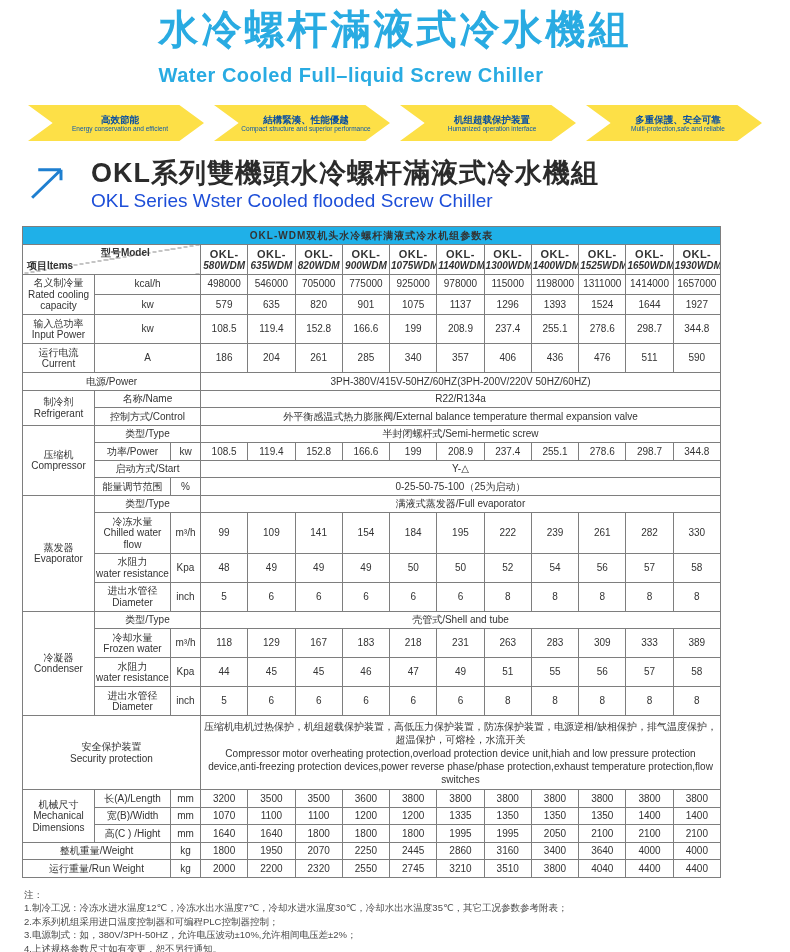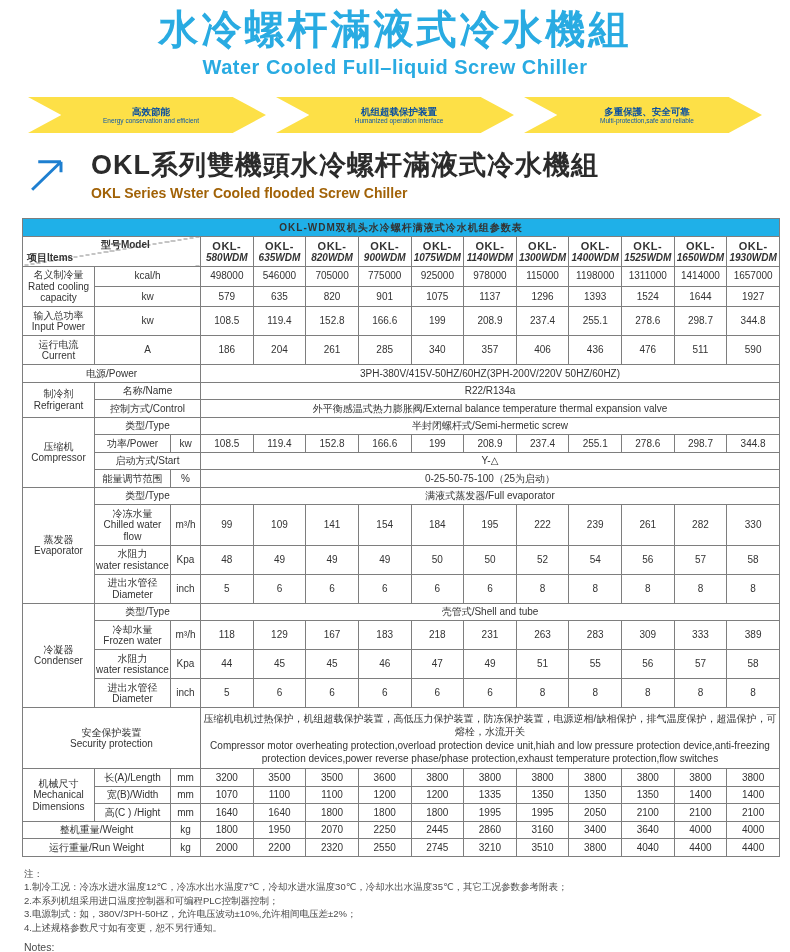--- a/index.html
+++ b/index.html
@@ -4,44 +4,44 @@
 <style>
   * { margin:0; padding:0; box-sizing:border-box; }
   html,body { background:#ffffff; }
   body {
     width:790px; height:952px; margin:0 auto; overflow:hidden;
     font-family:"Liberation Sans","DejaVu Sans",sans-serif; color:#333;
   }
   .page { width:790px; height:952px; position:relative; }
 
   
-  .hdr { width:fit-content; margin:6px auto 0 auto; text-align:center; }
+  .hdr { width:fit-content; margin:6px auto 0 auto; text-align:left; }
   .hdr-zh { font-size:40px; font-weight:bold; color:#29abe2; letter-spacing:3px; line-height:46px; }
-  .hdr-en { font-size:20px; font-weight:bold; color:#29abe2; margin-top:4px; letter-spacing:.5px; }
+  .hdr-en { font-size:20px; font-weight:bold; color:#29abe2; margin-top:12px; letter-spacing:.5px; }
 
   
   .badges { display:flex; gap:10px; margin:18px 28px 0 28px; }
   .badge {
     flex:1; height:36px; background:#fde047; color:#0a4fa0;
     clip-path:polygon(0 0, 86% 0, 100% 50%, 86% 100%, 0 100%, 14% 50%);
     display:flex; flex-direction:column; justify-content:center; align-items:center;
     padding:2px 8px 2px 16px; text-align:center;
   }
   .badge-zh { font-size:9.5px; font-weight:bold; line-height:11px; white-space:nowrap; }
   .badge-en { font-size:6.5px; line-height:7.5px; color:#0d58ab; }
 
   
   .section-head { display:flex; align-items:flex-start; margin:16px 0 0 26px;gap:19px; }
   .sec-arrow { width:42px; height:46px; margin-right:4px; margin-top:2px; flex:0 0 auto; }
   .sec-zh { font-size:27px; font-weight:bold; color:#2b2b2b; line-height:32px; letter-spacing:1px; }
-  .sec-en { font-size:14px; color:#a16207; line-height:24px;font-weight:bold; }
+  .sec-en { font-size:19px; color:#1d4ed8; line-height:24px; }
 
   
   table.spec {
-    width:758px; margin:13px 22px 0 22px; border-collapse:collapse; table-layout:fixed;
+    width:699px; margin:13px 22px 0 22px; border-collapse:collapse; table-layout:fixed;
     border:1px solid #6e6e6e;
   }
   table.spec th, table.spec td {
     border:1px solid #7e7e7e; text-align:center; vertical-align:middle;
     font-size:10px; line-height:11.5px; color:#333; padding:2.5px 1px;
     overflow:hidden;
   }
   .banner-th {
     background:#1fb0e8; color:#ffffff; font-size:16px; font-weight:bold;
     letter-spacing:1px; padding:4px 0; line-height:18px;
@@ -71,20 +71,24 @@
 
   <div class="hdr">
     <div class="hdr-zh">水冷螺杆滿液式冷水機組</div>
     <div class="hdr-en">Water Cooled Full–liquid Screw Chiller</div>
   </div>
 
   <div class="badges">
     <div class="badge">
       <div class="badge-zh">高效節能</div>
       <div class="badge-en">Energy conservation and efficient</div>
+    </div>
+    <div class="badge">
+      <div class="badge-zh">結構緊湊、性能優越</div>
+      <div class="badge-en">Compact structure and superior performance</div>
     </div>
     <div class="badge">
       <div class="badge-zh">机组超载保护装置</div>
       <div class="badge-en">Humanized operation interface</div>
     </div>
     <div class="badge">
       <div class="badge-zh">多重保護、安全可靠</div>
       <div class="badge-en">Multi-protection,safe and reliable</div>
     </div>
   </div>

